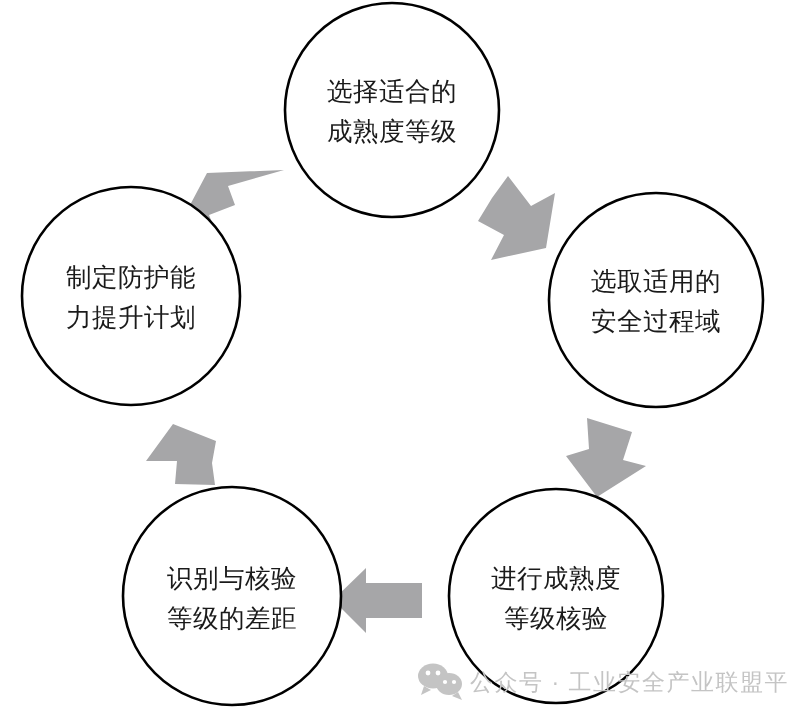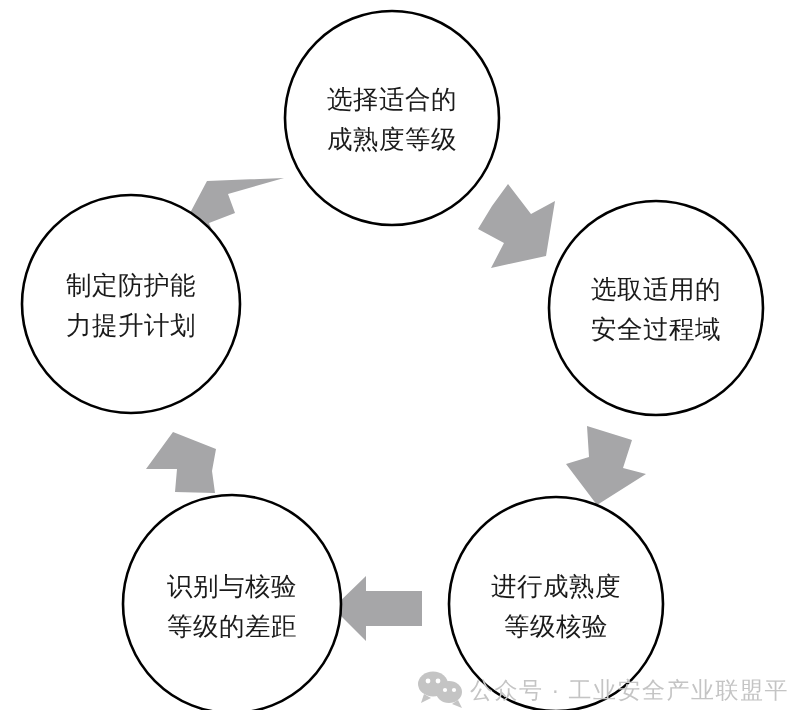--- a/index.html
+++ b/index.html
@@ -10,21 +10,21 @@
   body {
     width: 787px;
     height: 710px;
     position: relative;
     overflow: hidden;
     font-family: "Liberation Sans", "DejaVu Sans", sans-serif;
   }
   #diagram-root {
     position: absolute;
     left: 0;
-    top: 8px;
+    top: 0;
     width: 787px;
     height: 513px;
   }
   svg.canvas {
     position: absolute;
     left: 0;
     top: 0;
     width: 787px;
     height: 710px;
     display: block;

